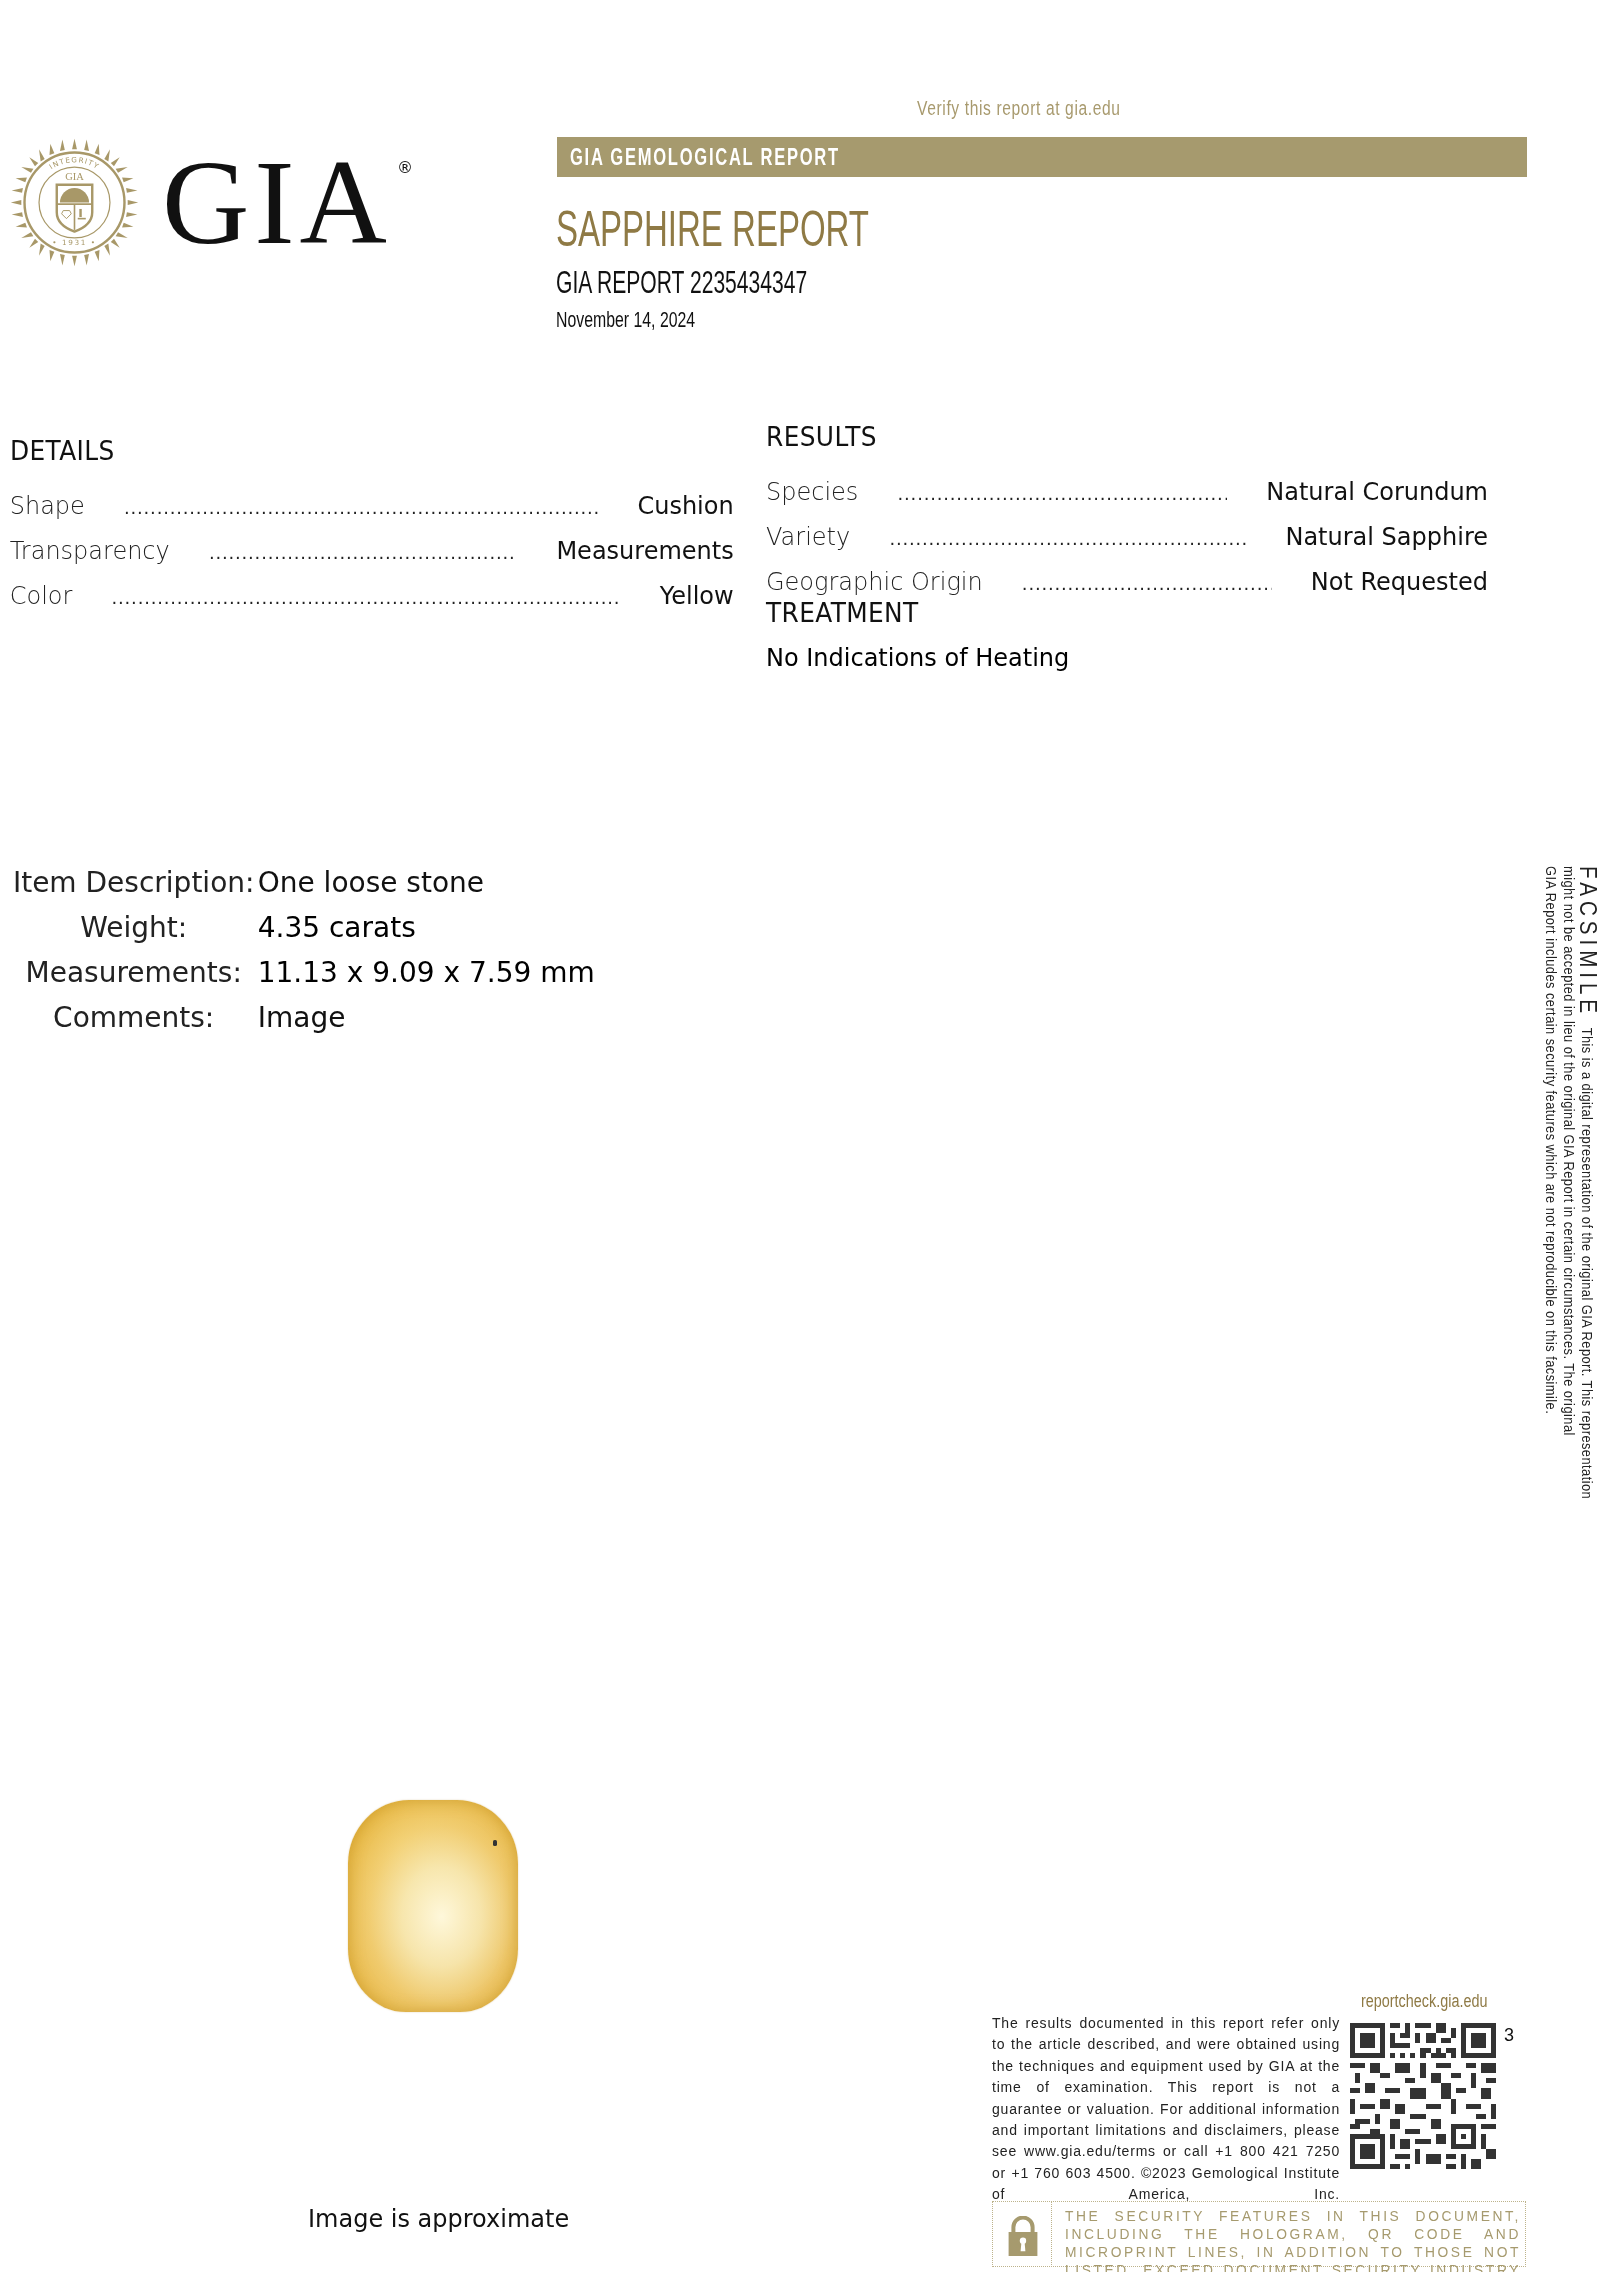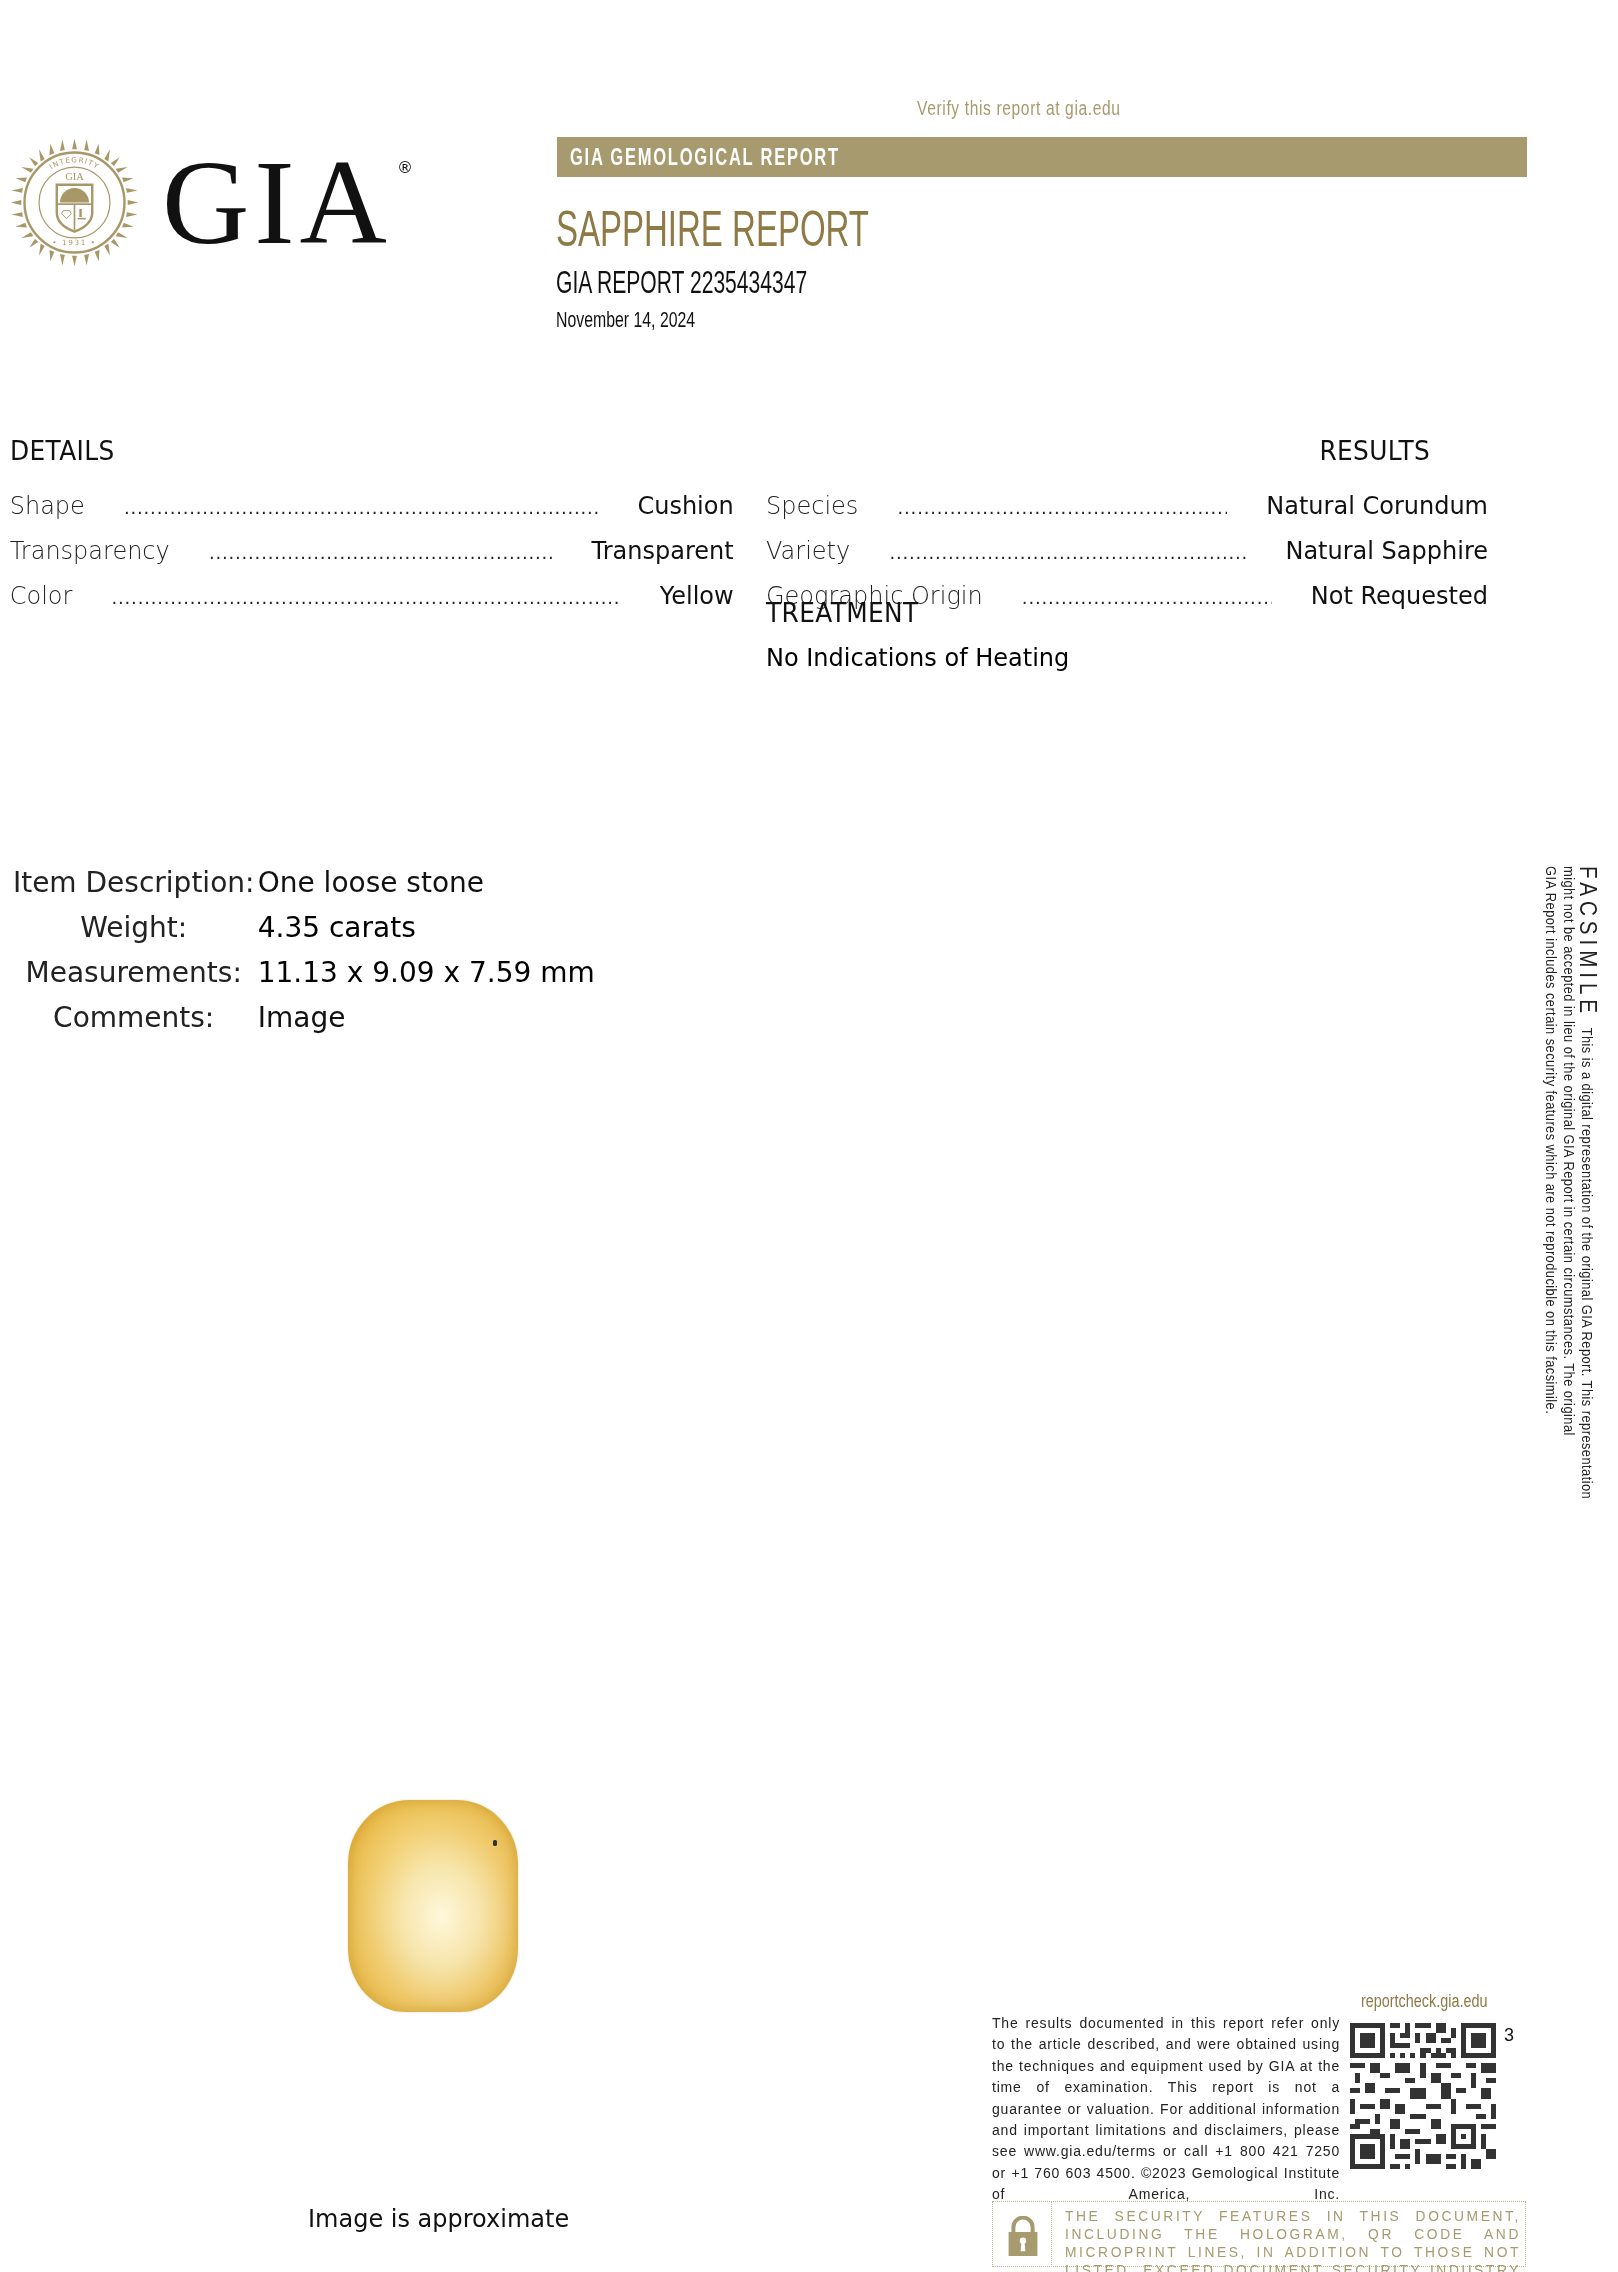--- a/index.html
+++ b/index.html
@@ -25,21 +25,21 @@
   
   .section-title { font-family: "DejaVu Sans", sans-serif; font-size: 27px; color: #111; letter-spacing: 0.4px; transform: scaleX(0.92); transform-origin: left top; white-space: nowrap; }
 
   .dotrow { display: flex; align-items: baseline; font-size: 24px; height: 45px; line-height: 45px; font-family: "DejaVu Sans", sans-serif; gap: 36px; }
   .dotrow .lbl { color: #222; white-space: nowrap; font-weight: 300; }
   .dotrow .dots { flex: 1; overflow: hidden; white-space: nowrap; color: #222; margin: 0 3.2px; letter-spacing: 0.8px; font-size: 18px; }
   .dotrow .dots::before { content: "......................................................................................................................................................................................................................................................"; }
   .dotrow .val { white-space: nowrap; color: #111; }
 
   .details { left: 9.7px; top: 435px; width: 724px; }
-  .results { left: 766px; top: 435px; width: 722px; text-align: right; }
+  .results { left: 766px; top: 421px; width: 722px; }
 
   .treatment-title { left: 766px; top: 597px; }
   .treatment-value { left: 766px; top: 644px; font-size: 24px; color: #000000; font-family: "DejaVu Sans", sans-serif; white-space: nowrap; }
 
   
   .info { left: 9.7px; top: 864px; }
   .info-row { display: flex; height: 45px; line-height: 37px; font-size: 28px; text-align: center; }
   .info-row .k { width: 248px; color: #222; }
   .info-row .v { color: #111; }
   .info-row .v.strong { font-weight: normal; color: #000; }
@@ -150,21 +150,21 @@
 <div class="abs details">
   <div class="section-title" style="height:49px;line-height:32px;">DETAILS</div>
   <div class="dotrow">
     <span class="lbl">Shape</span>
       <span class="dots"></span>
       <span class="val">Cushion</span>
   </div>
   <div class="dotrow">
     <span class="lbl">Transparency</span>
       <span class="dots"></span>
-      <span class="val">Transparent</span>
+      <span class="val">Measurements</span>
   </div>
   <div class="dotrow">
     <span class="lbl">Color</span>
       <span class="dots"></span>
       <span class="val">Yellow</span>
   </div>
 </div>
 
 <div class="abs results">
   <div class="section-title" style="height:49px;line-height:32px;">RESULTS</div>

